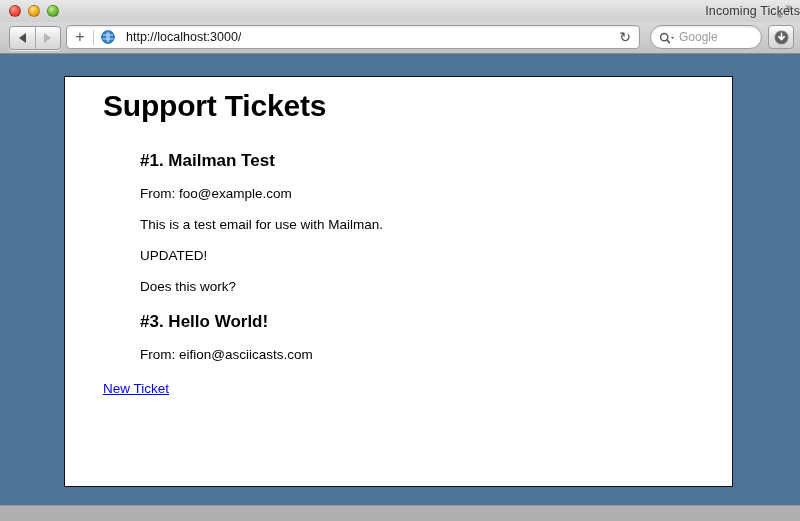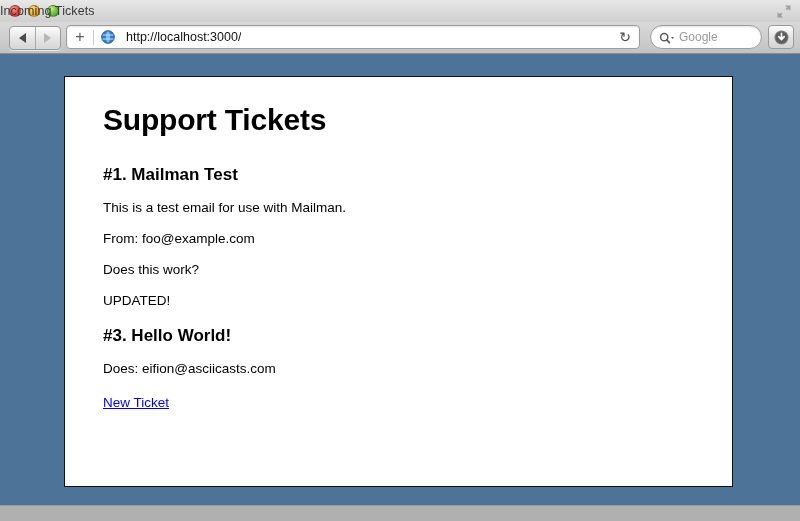--- a/index.html
+++ b/index.html
@@ -30,21 +30,21 @@
     width: 800px;
     height: 22px;
     background: linear-gradient(to bottom, #e8e8e8 0%, #dcdcdc 45%, #d0d0d0 100%);
     border-bottom: 1px solid #b4b4b4;
   }
   #title-text {
     position: absolute;
     left: 0; top: 0;
     width: 800px;
     line-height: 22px;
-    text-align: left;
+    text-align: right;
     font-size: 12.5px;
     color: #3a3a3a;
     letter-spacing: 0.1px;
   }
   .traffic-lights {
     position: absolute;
     left: 9px;
     top: 5px;
     display: flex;
     gap: 7px;
@@ -225,21 +225,21 @@
 
   #content-box {
     position: absolute;
     left: 64px;
     top: 22px;
     width: 669px;
     height: 411px;
     background: #ffffff;
     border: 1px solid #111111;
     box-sizing: border-box;
-    padding: 26px 38px;
+    padding: 12px 38px;
   }
 
   h1.page-title {
     margin: 0 0 28px 0;
     font-size: 30px;
     font-weight: bold;
     color: #000;
     letter-spacing: -0.2px;
   }
   h2.ticket-title {
@@ -247,21 +247,21 @@
     font-size: 17px;
     font-weight: bold;
     color: #000;
   }
   p.ticket-line {
     margin: 0 0 16px 0;
     font-size: 13.5px;
     color: #000;
     line-height: 1.1;
   }
-  .ticket-block { margin-bottom: 18px; }
+  .ticket-block { margin-bottom: 18px; margin-left: 37px; }
   .ticket-block:last-of-type { margin-bottom: 14px; }
   a.new-ticket {
     font-size: 13.5px;
     color: #0000ee;
   }
 
   
   #desktop-strip {
     position: absolute;
     left: 0;
@@ -338,29 +338,29 @@
     </div>
   </div>
 
   <div id="viewport">
     <div id="content-box">
 
       <h1 class="page-title">Support Tickets</h1>
 
       <div class="ticket-block">
         <h2 class="ticket-title">#1. Mailman Test</h2>
+        <p class="ticket-line">From: foo@example.com</p>
         <p class="ticket-line">This is a test email for use with Mailman.</p>
-        <p class="ticket-line">From: foo@example.com</p>
+        <p class="ticket-line">UPDATED!</p>
         <p class="ticket-line">Does this work?</p>
-        <p class="ticket-line">UPDATED!</p>
       </div>
 
       <div class="ticket-block">
         <h2 class="ticket-title">#3. Hello World!</h2>
-        <p class="ticket-line">Does: eifion@asciicasts.com</p>
+        <p class="ticket-line">From: eifion@asciicasts.com</p>
       </div>
 
       <a class="new-ticket" href="#">New Ticket</a>
 
     </div>
   </div>
 </div>
 
 <div id="desktop-strip"></div>
 

